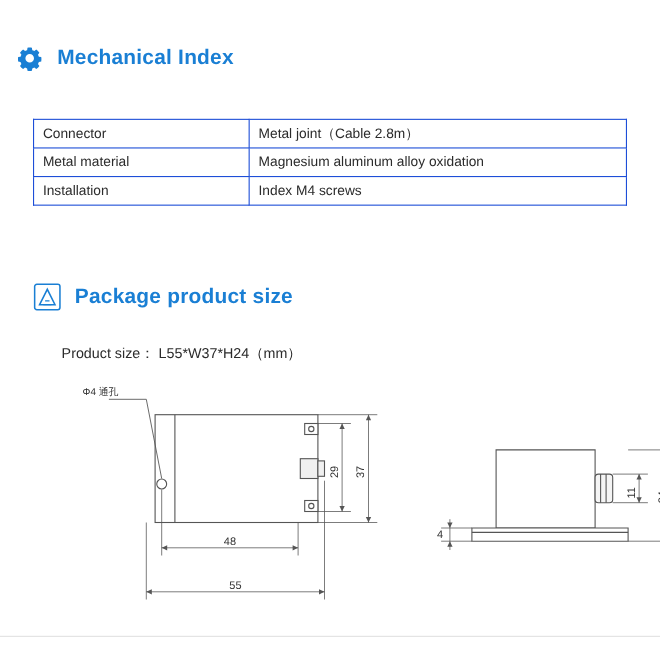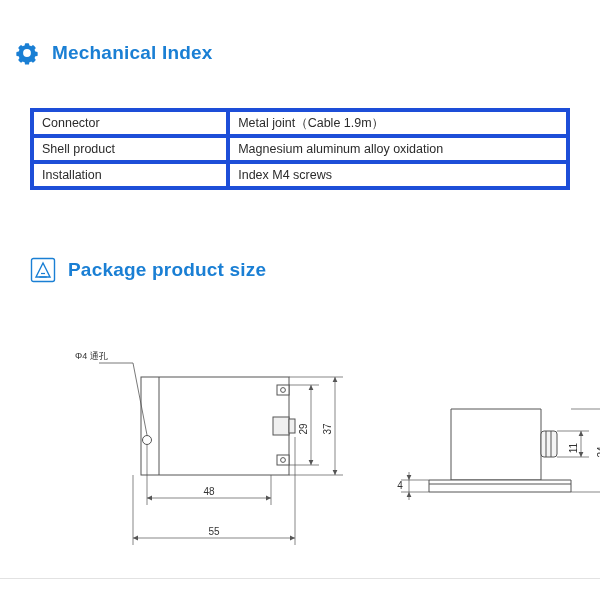--- a/index.html
+++ b/index.html
@@ -61,21 +61,21 @@
     top: 108px;
     width: 540px;
     border-collapse: collapse;
     font-size: 12.5px;
     color: #2b2b2b;
   }
   .spec-table tr {
     height: 26px;
   }
   .spec-table td {
-    border: 4px solid #1d4ed8;
+    border: 1px solid #1d4ed8;
     padding: 3px 8px;
     vertical-align: middle;
     line-height: 1.2;
   }
   .spec-table td.key {
     width: 190px;
   }
   .spec-table td.val {
     width: 350px;
   }
@@ -130,24 +130,24 @@
         </g>
       </svg>
     </span>
     <span class="section-title">Mechanical Index</span>
   </div>
 
   <table class="spec-table">
     <tbody>
       <tr>
         <td class="key">Connector</td>
-        <td class="val">Metal joint（Cable 1.9m）</td>
+        <td class="val">Metal joint（Cable 2.8m）</td>
       </tr>
       <tr>
-        <td class="key">Shell product</td>
+        <td class="key">Metal material</td>
         <td class="val">Magnesium aluminum alloy oxidation</td>
       </tr>
       <tr>
         <td class="key">Installation</td>
         <td class="val">Index M4 screws</td>
       </tr>
     </tbody>
   </table>
 
   <div class="section-head" id="head-package">
@@ -155,20 +155,21 @@
       <svg width="26" height="26" viewBox="0 0 26 26">
         <rect x="1.5" y="1.5" width="23" height="23" rx="2" fill="none" stroke="#1a7fd4" stroke-width="1.4"></rect>
         <path d="M6 20 L13 6 L20 20 Z" fill="none" stroke="#1a7fd4" stroke-width="1.4"></path>
         <path d="M9.3 20 L16.7 20" stroke="#1a7fd4" stroke-width="1.2"></path>
         <path d="M11 16.5 L15 16.5" stroke="#1a7fd4" stroke-width="1.2"></path>
       </svg>
     </span>
     <span class="section-title">Package product size</span>
   </div>
 
+  <div id="product-size-line">Product size： L55*W37*H24（mm）</div>
 
   <div id="drawing-area">
     <svg width="600" height="230" viewBox="0 0 600 230">
 
       <g stroke="#555555" fill="none" stroke-width="1">
 
         <rect x="100" y="32" width="148" height="98" fill="#ffffff"></rect>
 
         <line x1="118" y1="32" x2="118" y2="130"></line>
 

